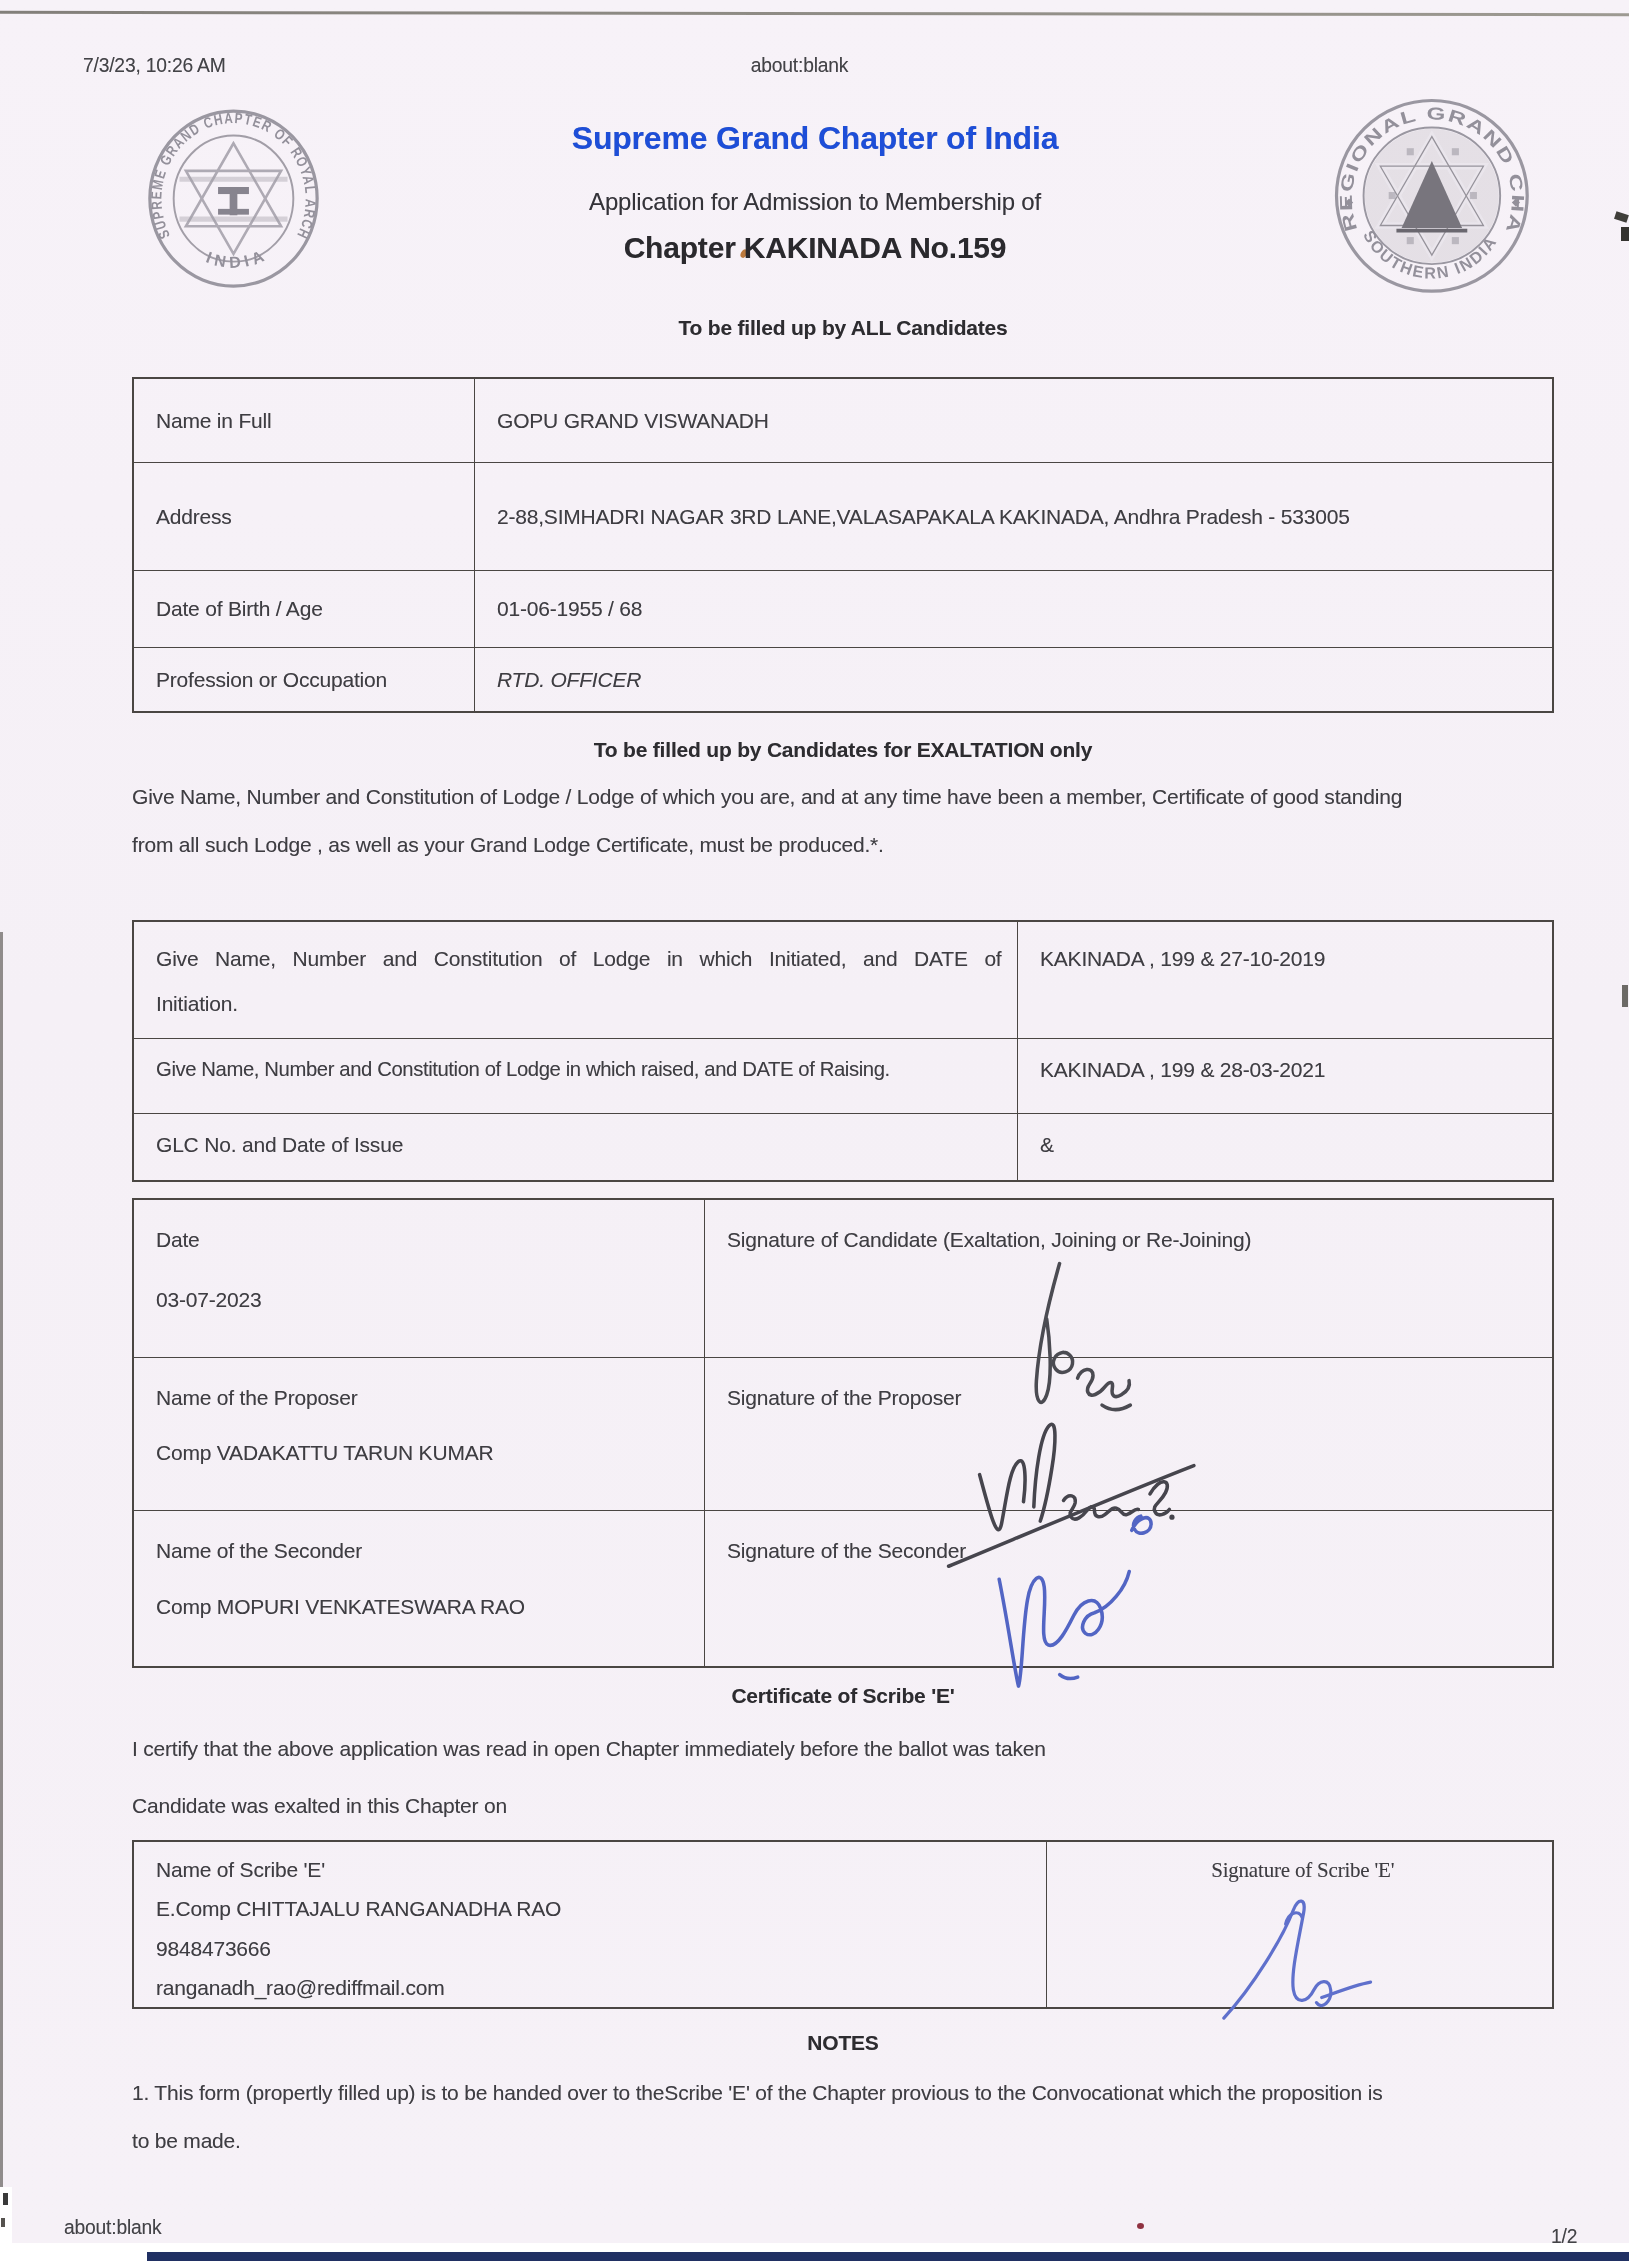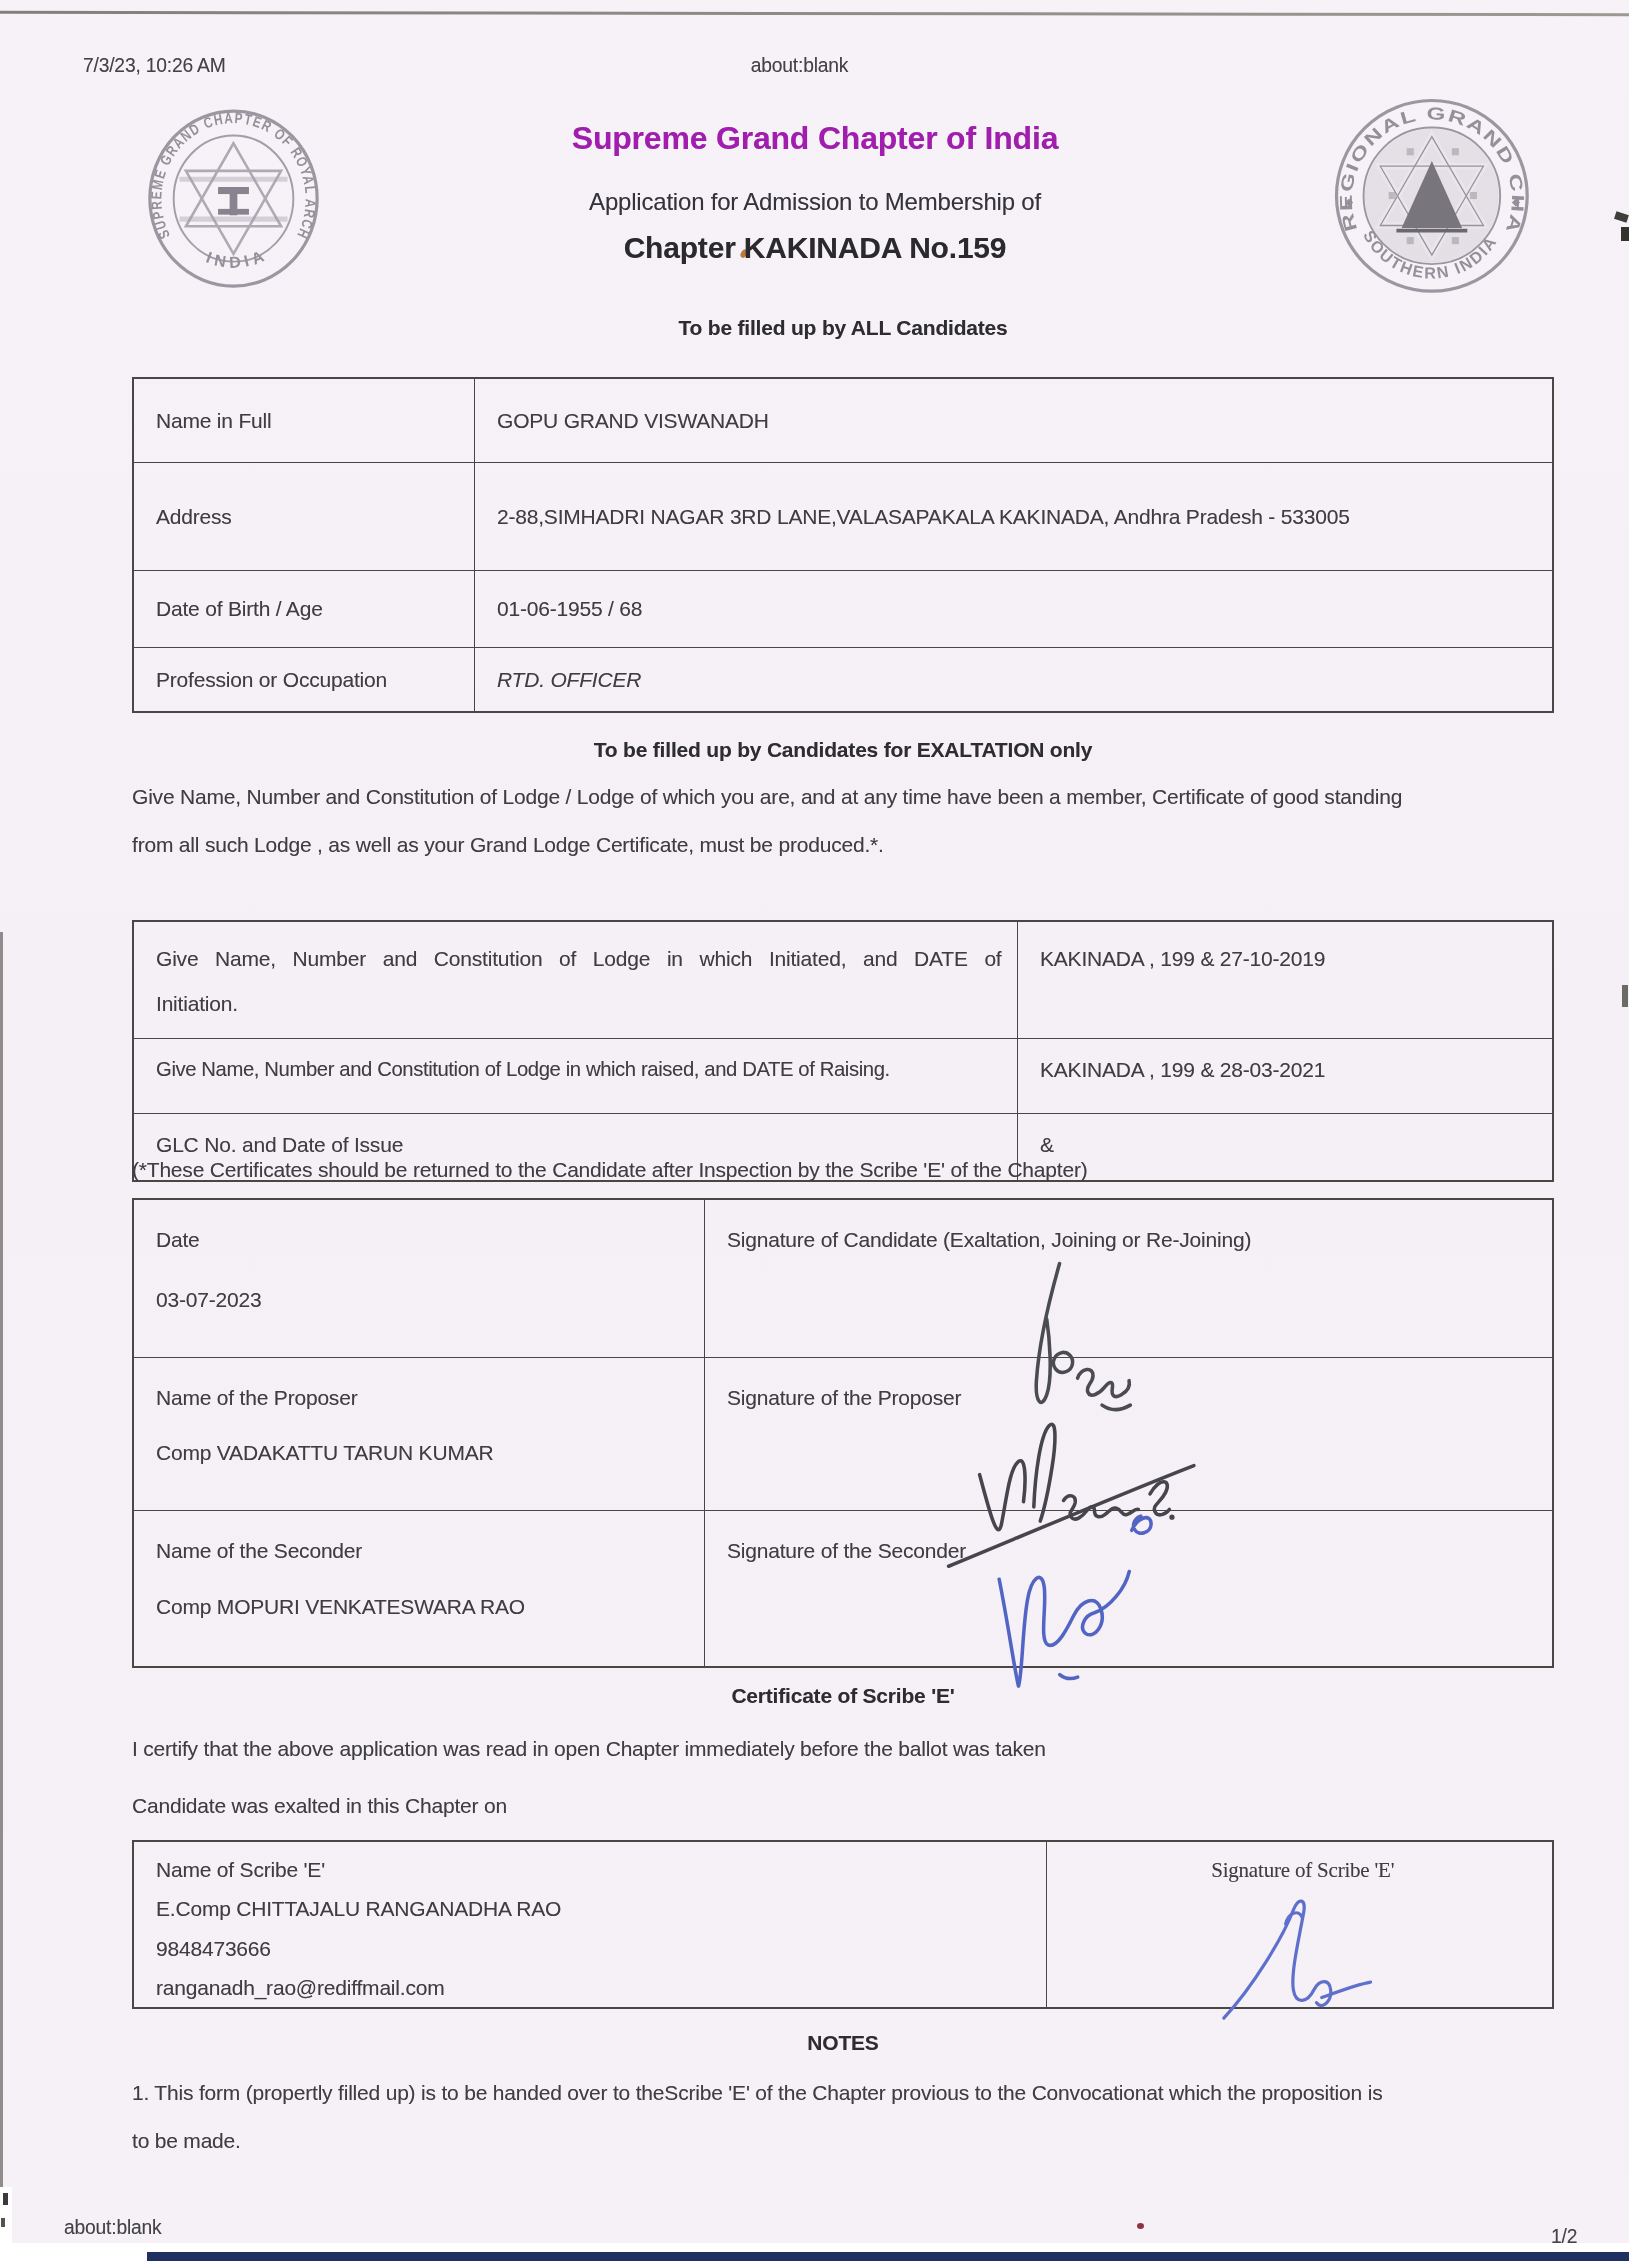--- a/index.html
+++ b/index.html
@@ -2,21 +2,21 @@
 <html style="font-size:10.3px"><head>
 <meta charset="utf-8">
 <style>
   html,body{margin:0;padding:0;background:#e8e8e8;}
   .page{position:relative;width:1630px;height:2261px;background:#ffffff;overflow:hidden;
         font-family:"Liberation Sans",sans-serif;color:#3e3d42;letter-spacing:-0.2px;}
   .scan{position:absolute;left:0;top:0;width:1630px;height:2243px;
         background:linear-gradient(180deg,#f7f2f8 0%,#f5f0f6 45%,#f6f1f7 100%);}
   .txt{text-shadow:0 0 0.6px rgba(70,70,75,.35);}
   .small{font-size:19.3px;color:#434347;}
-  .h1{font-size:32px;font-weight:700;color:#a21caf;}
+  .h1{font-size:32px;font-weight:700;color:#1d4ed8;}
   .h2{font-size:24px;color:#343339;}
   .h3{font-size:30px;font-weight:700;color:#2a292d;}
   .sec{font-size:21px;font-weight:700;color:#2d2c30;}
   .body33{font-size:21px;color:#3e3d42;}
   .abs{position:absolute;}
   .ctr{left:132px;width:1422px;text-align:center;}
   .nw{white-space:nowrap;}
   .tbl{position:absolute;left:132px;width:1422px;border:2.6px solid #4a4643;box-sizing:border-box;}
   .trow{display:flex;border-top:1.9px solid #4a4643;box-sizing:border-box;}
   .trow:first-child{border-top:none;}
@@ -160,21 +160,20 @@
     <div class="trow" style="height:75px;">
       <div class="cell txt nw" style="width:883px;padding-top:19.3px;font-size:20.3px;letter-spacing:-0.4px;color:#3e3d42;">Give Name, Number and Constitution of Lodge in which raised, and DATE of Raising.</div>
       <div class="cell cdiv body33 txt" style="flex:1;padding-top:19.3px;">KAKINADA , 199 &amp; 28-03-2021</div>
     </div>
     <div class="trow" style="height:67px;">
       <div class="cell body33 txt" style="width:883px;padding-top:19.3px;">GLC No. and Date of Issue</div>
       <div class="cell cdiv body33 txt" style="flex:1;padding-top:19.3px;">&amp;</div>
     </div>
   </div>
 
-  <div class="abs txt" style="left:132px;top:1158px;font-size:21px;color:#3e3d42;">(*These Certificates should be returned to the Candidate after Inspection by the Scribe 'E' of the Chapter)</div>
 
   <div class="tbl" style="top:1198px;">
     <div class="trow" style="height:157px;">
       <div class="cell" style="width:570px;padding-top:28px;">
         <p class="body33 txt">Date</p>
         <p class="body33 txt" style="margin-top:36px;">03-07-2023</p>
       </div>
       <div class="cell cdiv" style="flex:1;padding-top:28px;">
         <p class="body33 txt nw">Signature of Candidate (Exaltation, Joining or Re-Joining)</p>
         <svg class="sig" style="left:258px;top:52px;" width="206" height="193" viewBox="0 0 320 300">

